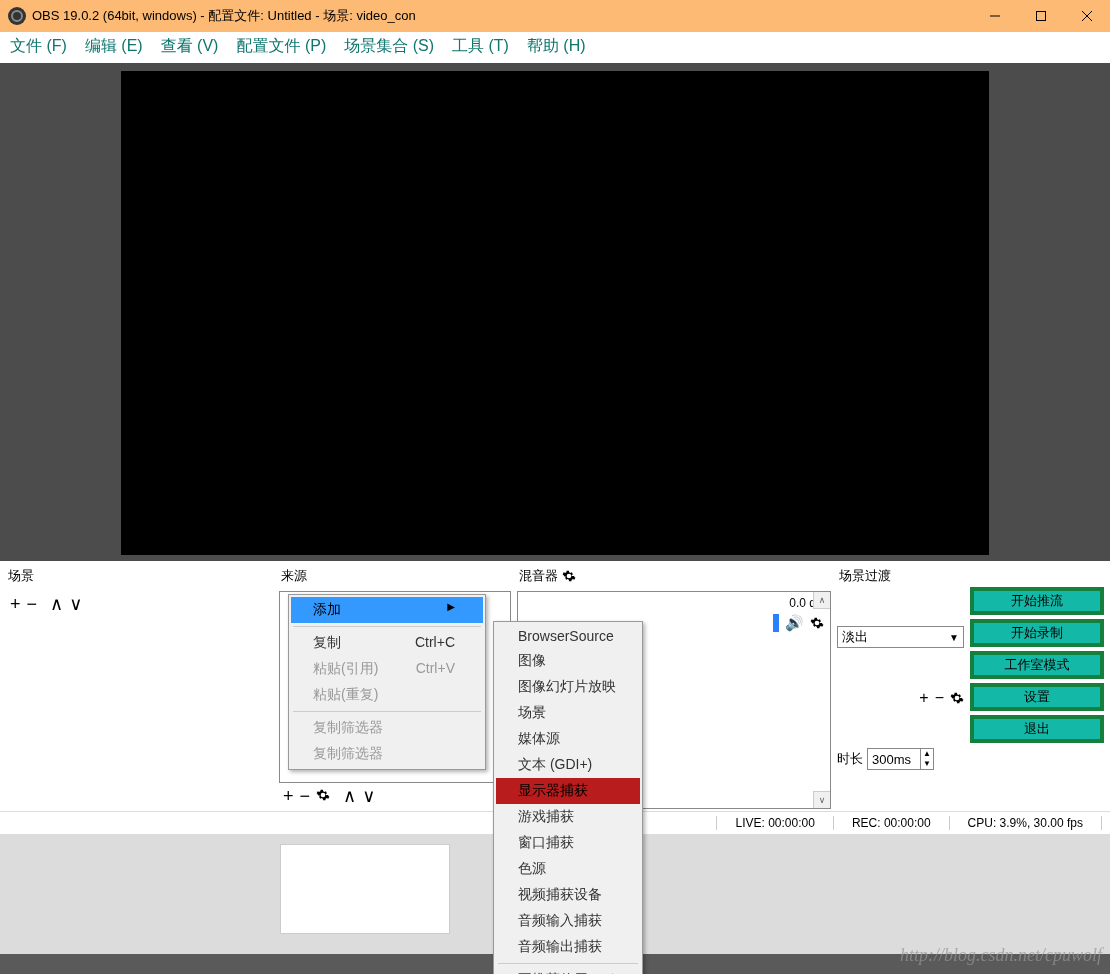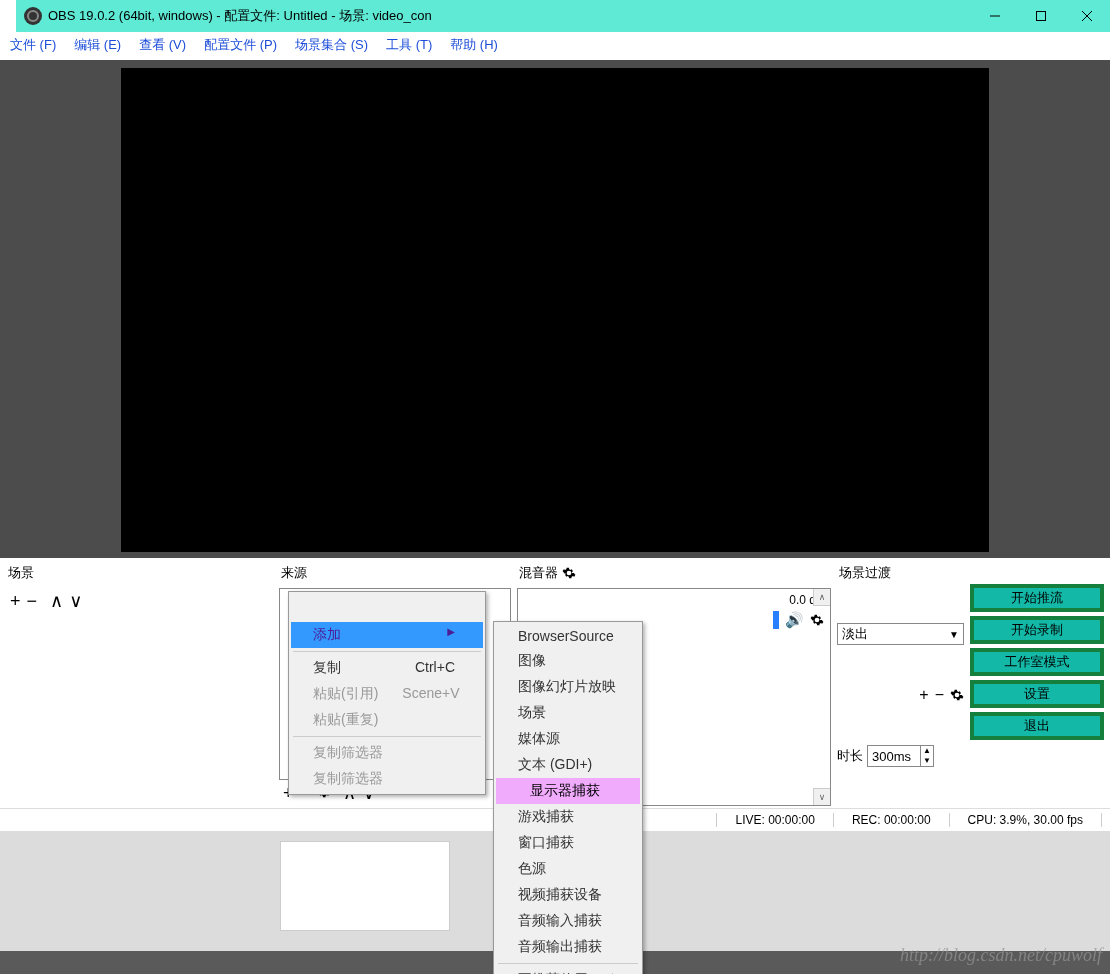--- a/index.html
+++ b/index.html
@@ -1,25 +1,25 @@
 <!DOCTYPE html>
 <html><head>
 <meta charset="utf-8">
 <style>
 * { margin: 0; padding: 0; box-sizing: border-box; font-family: "Microsoft YaHei", "Segoe UI", Tahoma, sans-serif; }
 body { background: #5a5a5a; width: 1110px; height: 974px; overflow: hidden; font-size: 13px; }
 .window { background: #fff; width: 1110px; }
-.titlebar { display: flex; align-items: center; height: 32px; padding: 0 0 0 8px; background: #5eead4; margin-left: 16px; }
+.titlebar { display: flex; align-items: center; height: 32px; padding: 0 0 0 8px; background: #fdba74; }
 .titlebar .logo { width: 18px; height: 18px; border-radius: 50%; background: #333; margin-right: 6px; display:flex; align-items:center; justify-content:center;}
 .titlebar .logo::after{content:''; width:8px;height:8px;border:2px solid #888;border-radius:50%;}
 .titlebar .title { flex: 1; font-size: 13px; color: #000; }
 .winbtns { display: flex; }
 .winbtn { width: 46px; height: 32px; display: flex; align-items: center; justify-content: center; color: #000; }
 .winbtn svg { width: 10px; height: 10px; }
-.menubar { display: flex; gap: 18px; padding: 4px 10px 6px 10px; font-size: 13px; color: #1d4ed8; }
+.menubar { display: flex; gap: 18px; padding: 4px 10px 6px 10px; font-size: 16px; color: #0f766e; }
 .preview-area { background: #4c4c4c; height: 498px; display: flex; align-items: center; justify-content: center; position: relative; }
 .preview-canvas { background: #000; width: 868px; height: 484px; margin-top:2px; }
 .docks { display: flex; padding: 4px 6px 2px 6px; gap: 6px; background:#fff; height:250px;}
 .dock { display: flex; flex-direction: column; }
 .dock-title { font-size: 13px; color: #000; padding: 2px 2px 6px 2px; display:flex; align-items:center; gap:4px;}
 .listbox { border: 1px solid #888; background: #fff; flex: 1; position: relative; overflow:visible;}
 .list-item { padding: 3px 6px; background: #dcdcdc; font-size:13px;}
 .toolbar { display: flex; align-items: center; gap: 6px; padding: 4px 4px; font-size: 18px; font-weight:300; color:#000;}
 .toolbar span{line-height:1; display:inline-block;}
 .toolbar .sep{ width:1px; }
@@ -42,22 +42,22 @@
 .spinbox input{border:none;width:52px;padding:0 4px;font-size:13px;outline:none;}
 .spinbox .sp-btns{display:flex;flex-direction:column;border-left:1px solid #888;}
 .spinbox .sp-btns div{font-size:8px;line-height:1;padding:1px 2px;}
 .ctrl-btn{width:100%; height:28px; border:4px solid #15803d; background:#14b8a6; margin-bottom:4px; font-size:13px; display:flex; align-items:center; justify-content:center;}
 .statusbar{display:flex; justify-content:flex-end; padding:4px 8px; gap:18px; font-size:12px; color:#000; border-top:1px solid #ddd; background:#fff; align-items:center;}
 .statusbar .sb-sep{width:1px;height:14px;background:#ccc;}
 
 .context-menu { position: absolute; background: #f0f0f0; border: 1px solid #999; box-shadow: 2px 2px 4px rgba(0,0,0,0.3); padding: 2px; font-size:14px; z-index:100;}
 .cm-item { padding: 4px 28px 4px 22px; white-space: nowrap; display:flex; justify-content:space-between; gap:24px; color:#333;}
 .cm-item.disabled{color:#999;}
-.cm-item.hl{background:#3399ff; color:#4c1d95;margin-top:28px;}
-.cm-item.hl2{background:#f0abfc; color:#000;justify-content:center;}
+.cm-item.hl{background:#3399ff; color:#000000;}
+.cm-item.hl2{background:#b91c1c; color:#000;}
 .cm-sep{height:1px; background:#ccc; margin:3px 2px;}
 .cm-arrow{font-size:10px;}
 
 .bgstrip{background:#dcdcdc; height:120px; display:flex; padding:10px 0 0 280px;}
 .bgbox{width:170px; height:90px; background:#fff; border:1px solid #ccc;}
 .watermark{position:absolute; right:8px; bottom:8px; font-size:18px; color:rgba(150,150,150,0.7); font-family:serif; font-style:italic;}
 .gear-svg{width:14px;height:14px;}
 </style>
 </head>
 <body>
@@ -123,21 +123,21 @@
             <span>添加</span>
               <span class="cm-arrow">▶</span>
           </div>
           <div class="cm-sep"></div>
           <div class="cm-item">
             <span>复制</span>
               <span>Ctrl+C</span>
           </div>
           <div class="cm-item disabled">
             <span>粘贴(引用)</span>
-              <span>Scene+V</span>
+              <span>Ctrl+V</span>
           </div>
           <div class="cm-item disabled">
             <span>粘贴(重复)</span>
               <span></span>
           </div>
           <div class="cm-sep"></div>
           <div class="cm-item disabled">
             <span>复制筛选器</span>
               <span></span>
           </div>

